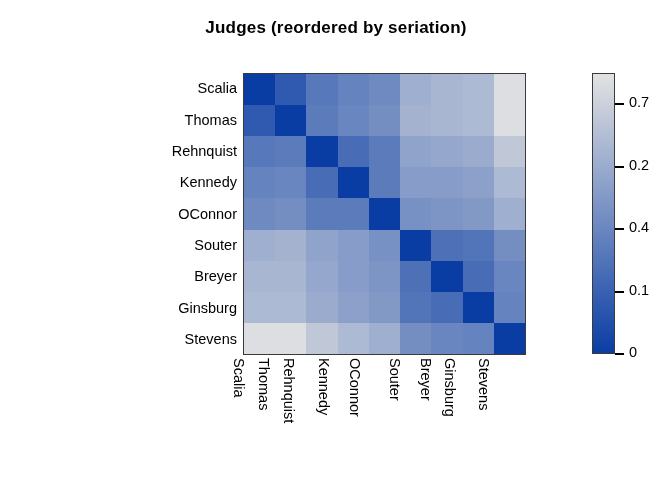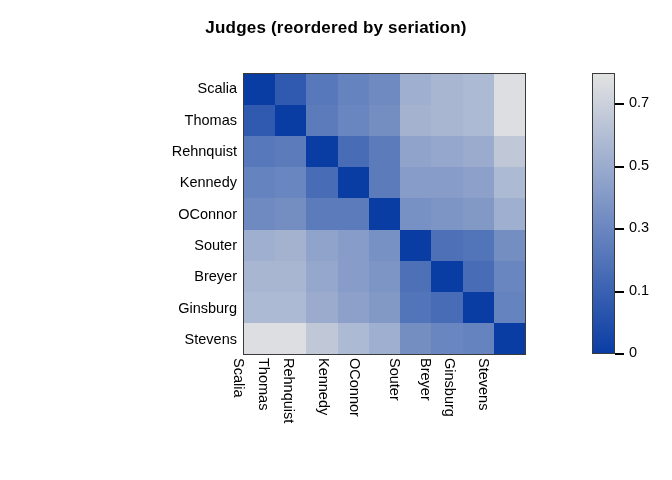--- a/index.html
+++ b/index.html
@@ -289,25 +289,25 @@
       <div class="cbar-tick" style="top: 281px;">
         <span class="mark"></span>
         <span class="txt">0</span>
       </div>
       <div class="cbar-tick" style="top: 218.556px;">
         <span class="mark"></span>
         <span class="txt">0.1</span>
       </div>
       <div class="cbar-tick" style="top: 156.111px;">
         <span class="mark"></span>
-        <span class="txt">0.3</span>
+        <span class="txt">0.4</span>
       </div>
       <div class="cbar-tick" style="top: 93.6667px;">
         <span class="mark"></span>
-        <span class="txt">0.5</span>
+        <span class="txt">0.2</span>
       </div>
       <div class="cbar-tick" style="top: 31.2222px;">
         <span class="mark"></span>
         <span class="txt">0.7</span>
       </div>
     </div>
 
 </div>
 
 </body></html>

